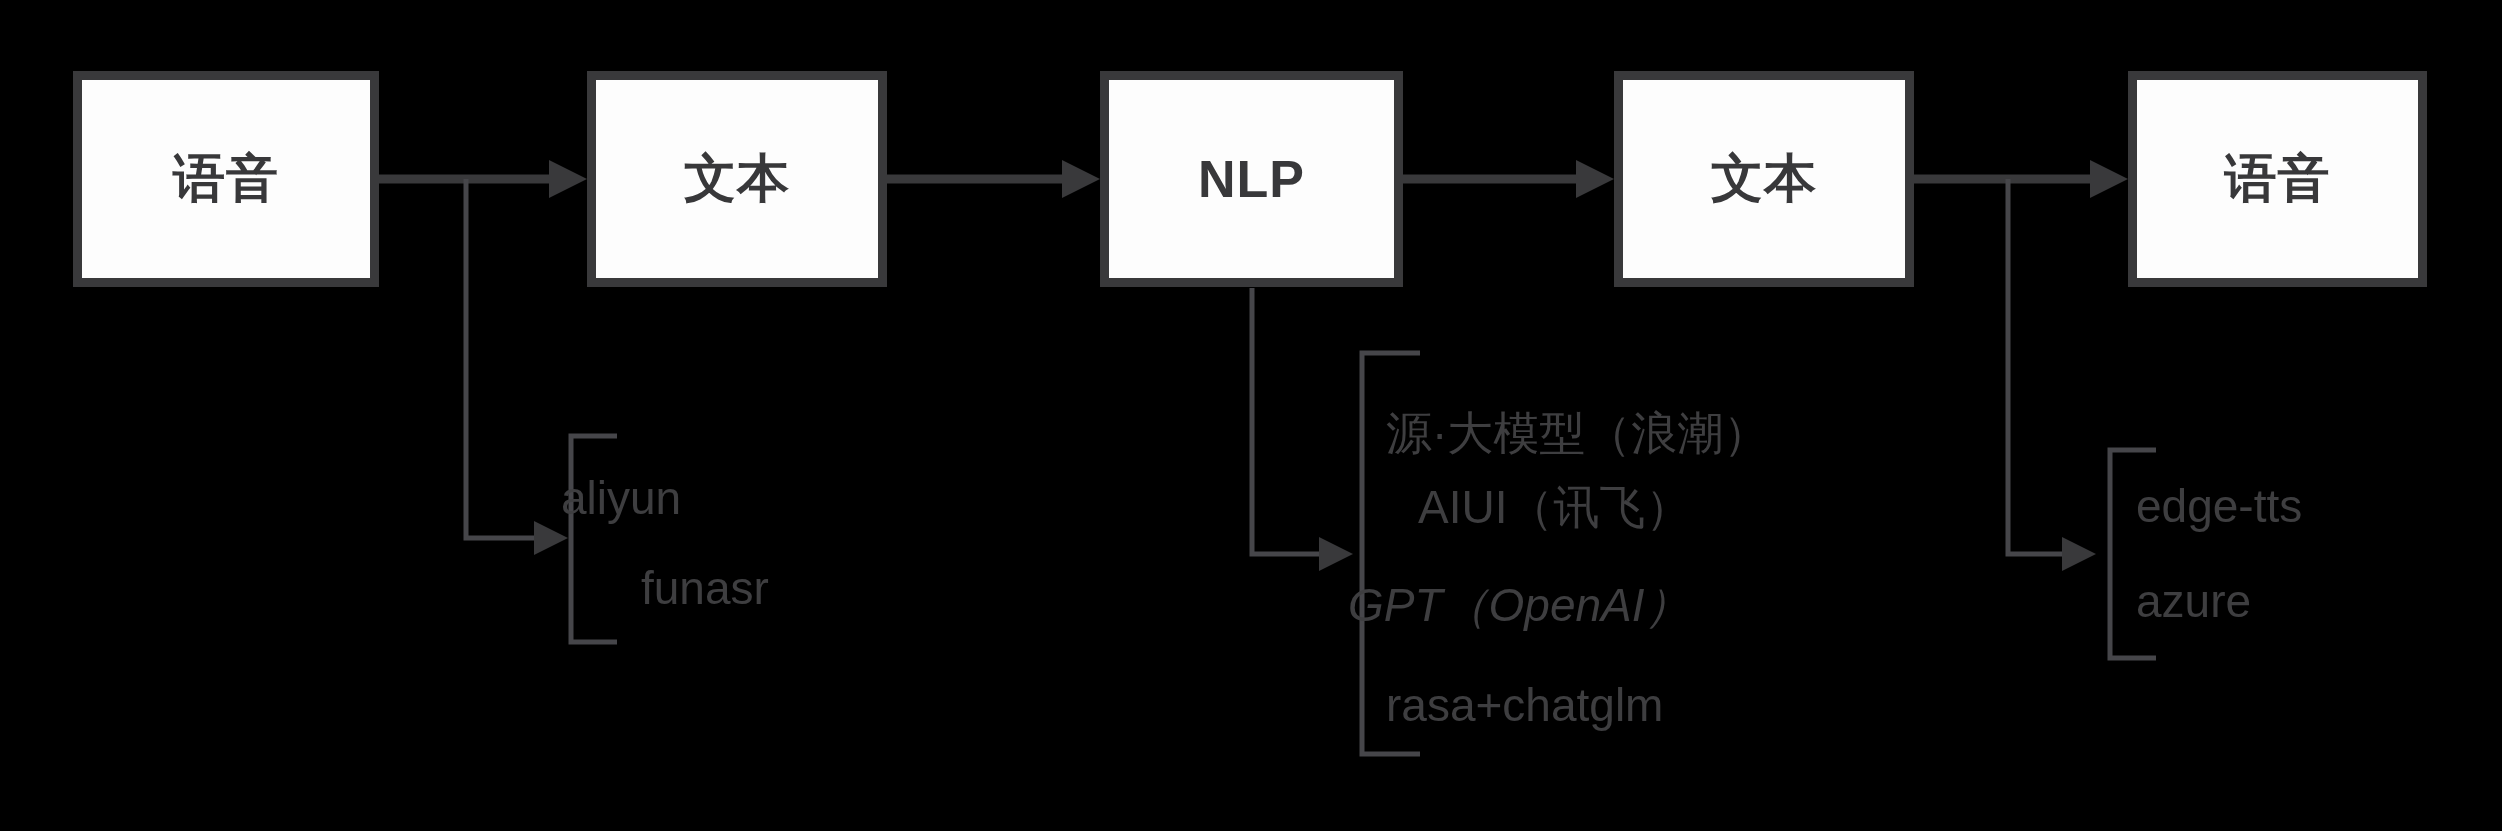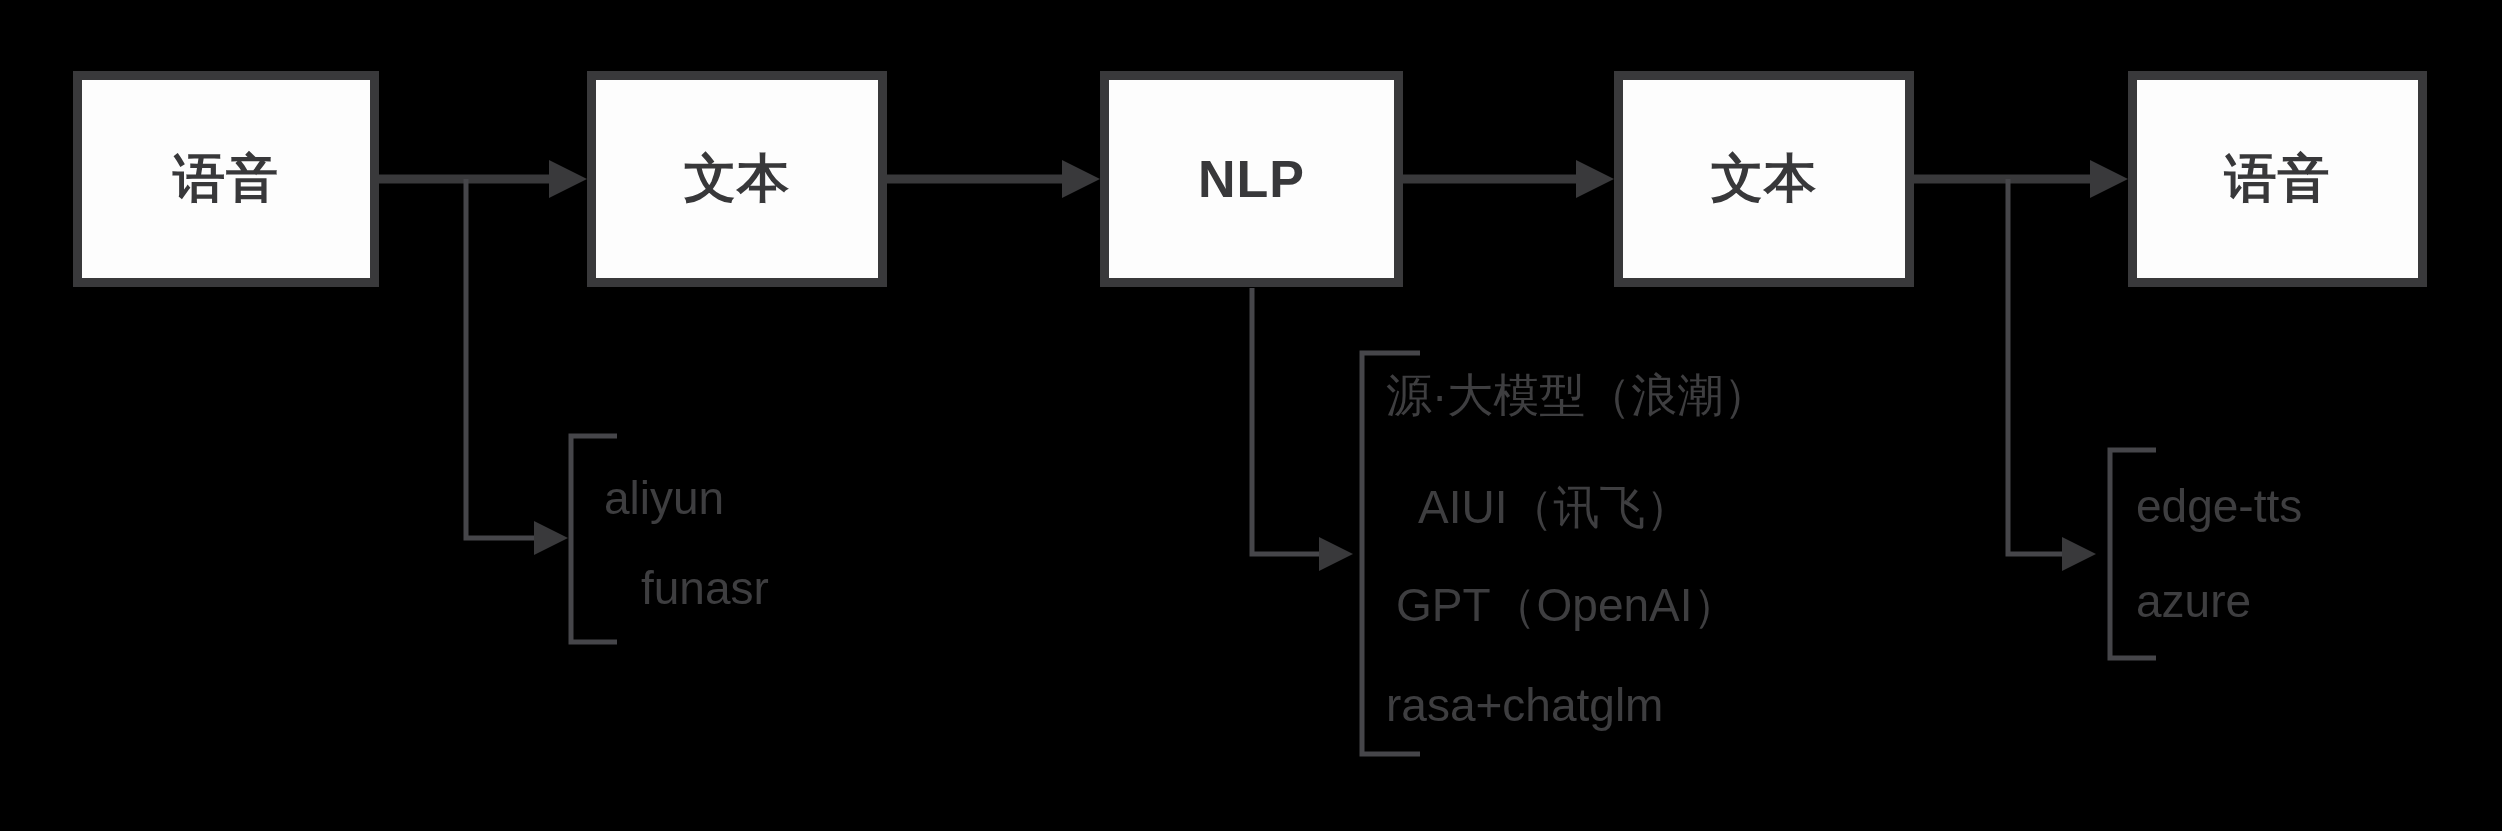--- a/index.html
+++ b/index.html
@@ -50,26 +50,26 @@
   .list-item {
     position: absolute;
     height: 54px;
     line-height: 54px;
     font-size: 46px;
     font-weight: 400;
     color: #3e3e40;
     white-space: nowrap;
   }
   
-  .li-b1-0 { left: 604px;  top: 471px; }
+  .li-b1-0 { left: 561px;  top: 471px; }
   .li-b1-1 { left: 620px;  top: 561px; margin-left: 21px; }
   
-  .li-b2-0 { left: 1386px; top: 368px; }
+  .li-b2-0 { left: 1386px; top: 406px; }
   .li-b2-1 { left: 1386px; top: 480px; margin-left: 32px; }
-  .li-b2-2 { left: 1396px; top: 578px; }
+  .li-b2-2 { left: 1348px; top: 578px; font-style: italic; }
   .li-b2-3 { left: 1386px; top: 678px; }
   
   .li-b3-0 { left: 2136px; top: 479px; }
   .li-b3-1 { left: 2136px; top: 574px; }
 </style>
 </head>
 <body>
 
 <div class="stage">
 

